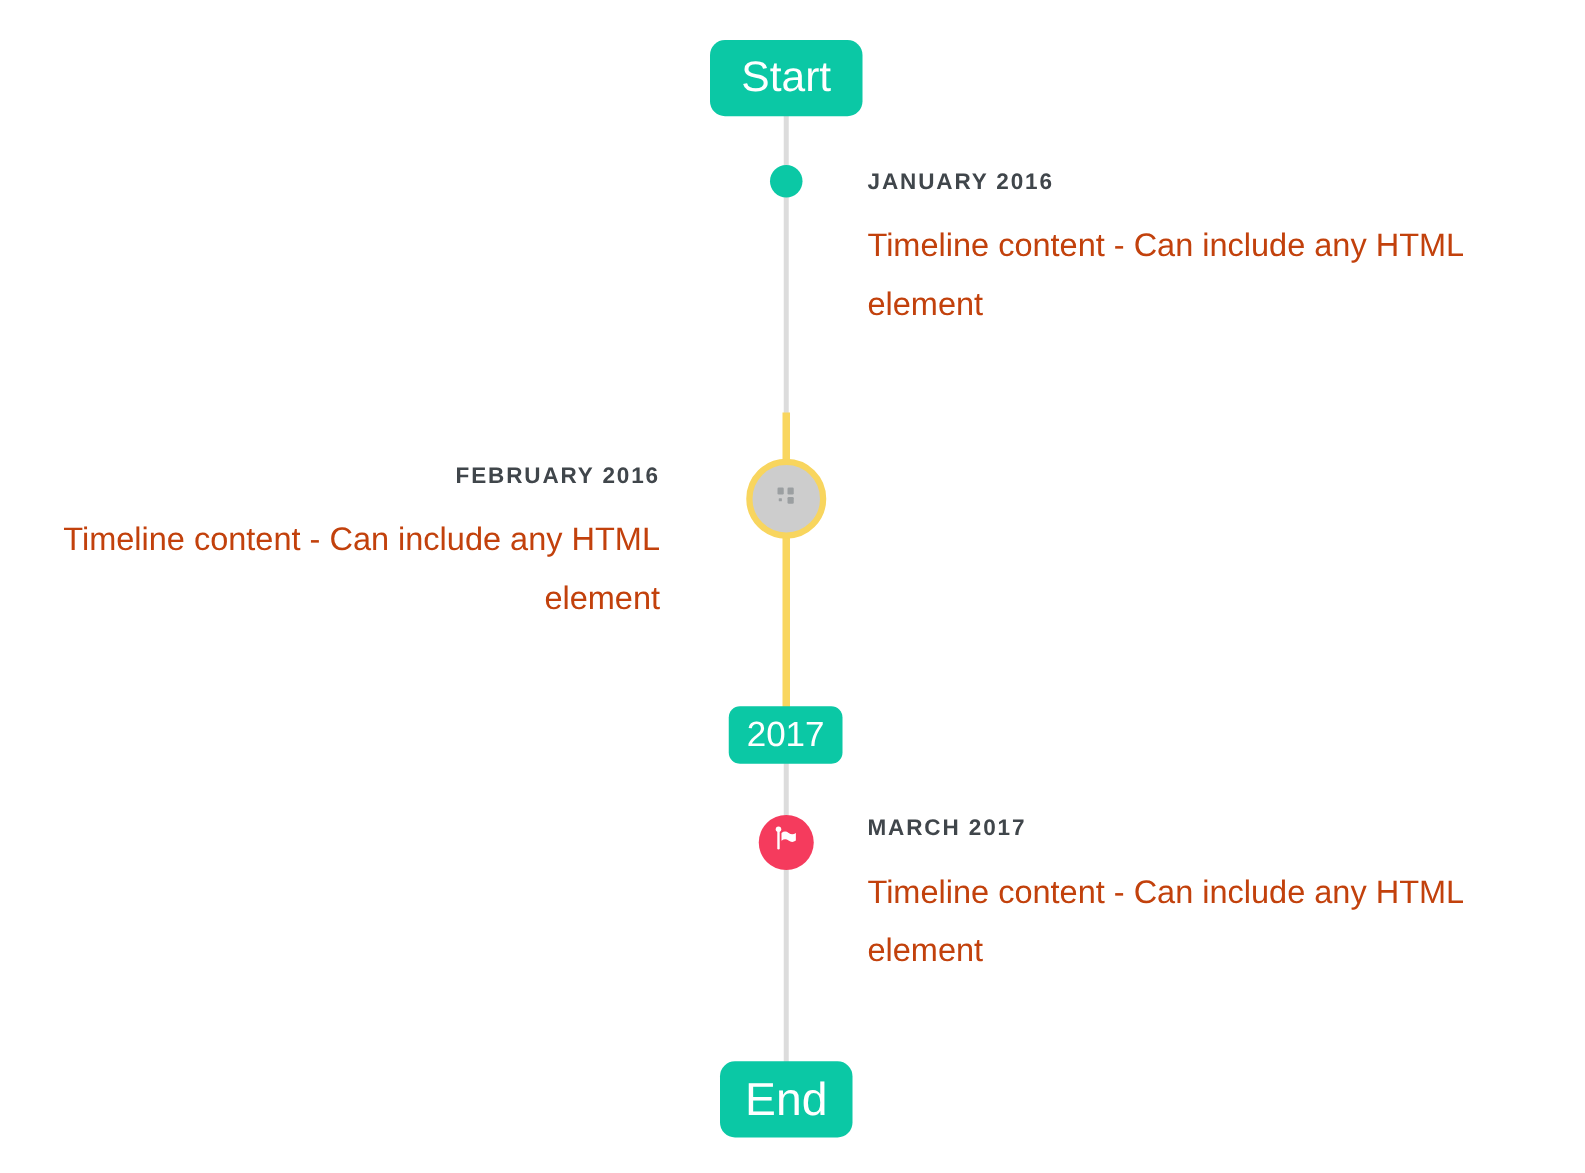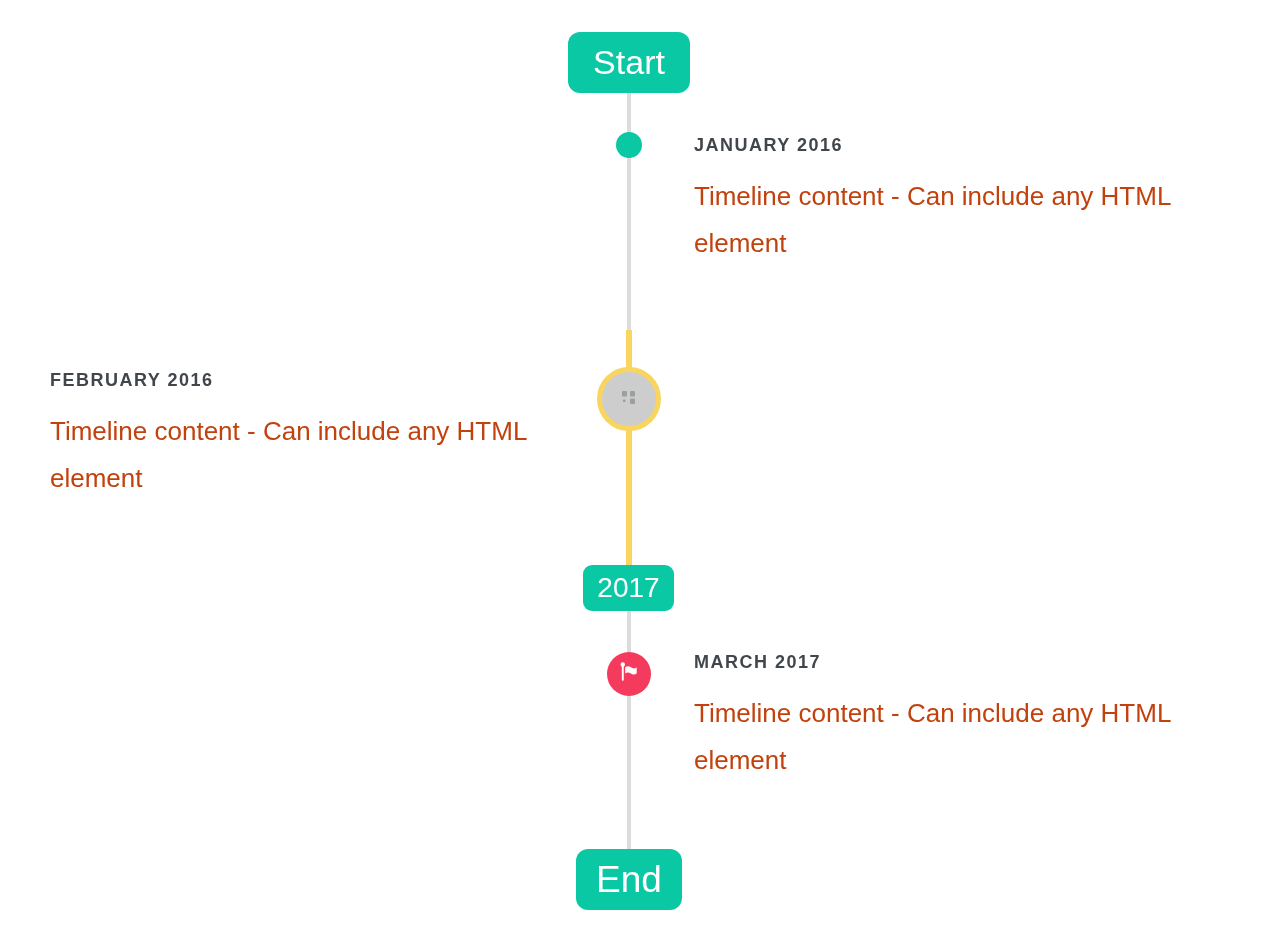--- a/index.html
+++ b/index.html
@@ -95,21 +95,21 @@
     color: #40464b;
     line-height: 24px;
   }
   .entry-content {
     margin-top: 16px;
     font-size: 26px;
     line-height: 47px;
     color: #c2410c;
   }
   .entry-jan { left: 694px; top: 133px; text-align: left; }
-  .entry-feb { right: 718px; top: 368px; }
+  .entry-feb { right: 740px; top: 368px; text-align: right; }
   .entry-mar { left: 694px; top: 650px; text-align: left; }
   .icon { display: block; }
 </style>
 </head>
 <body>
 
 <div class="stage">
 
   <div class="tl-line"></div>
   <div class="tl-line-highlight"></div>

